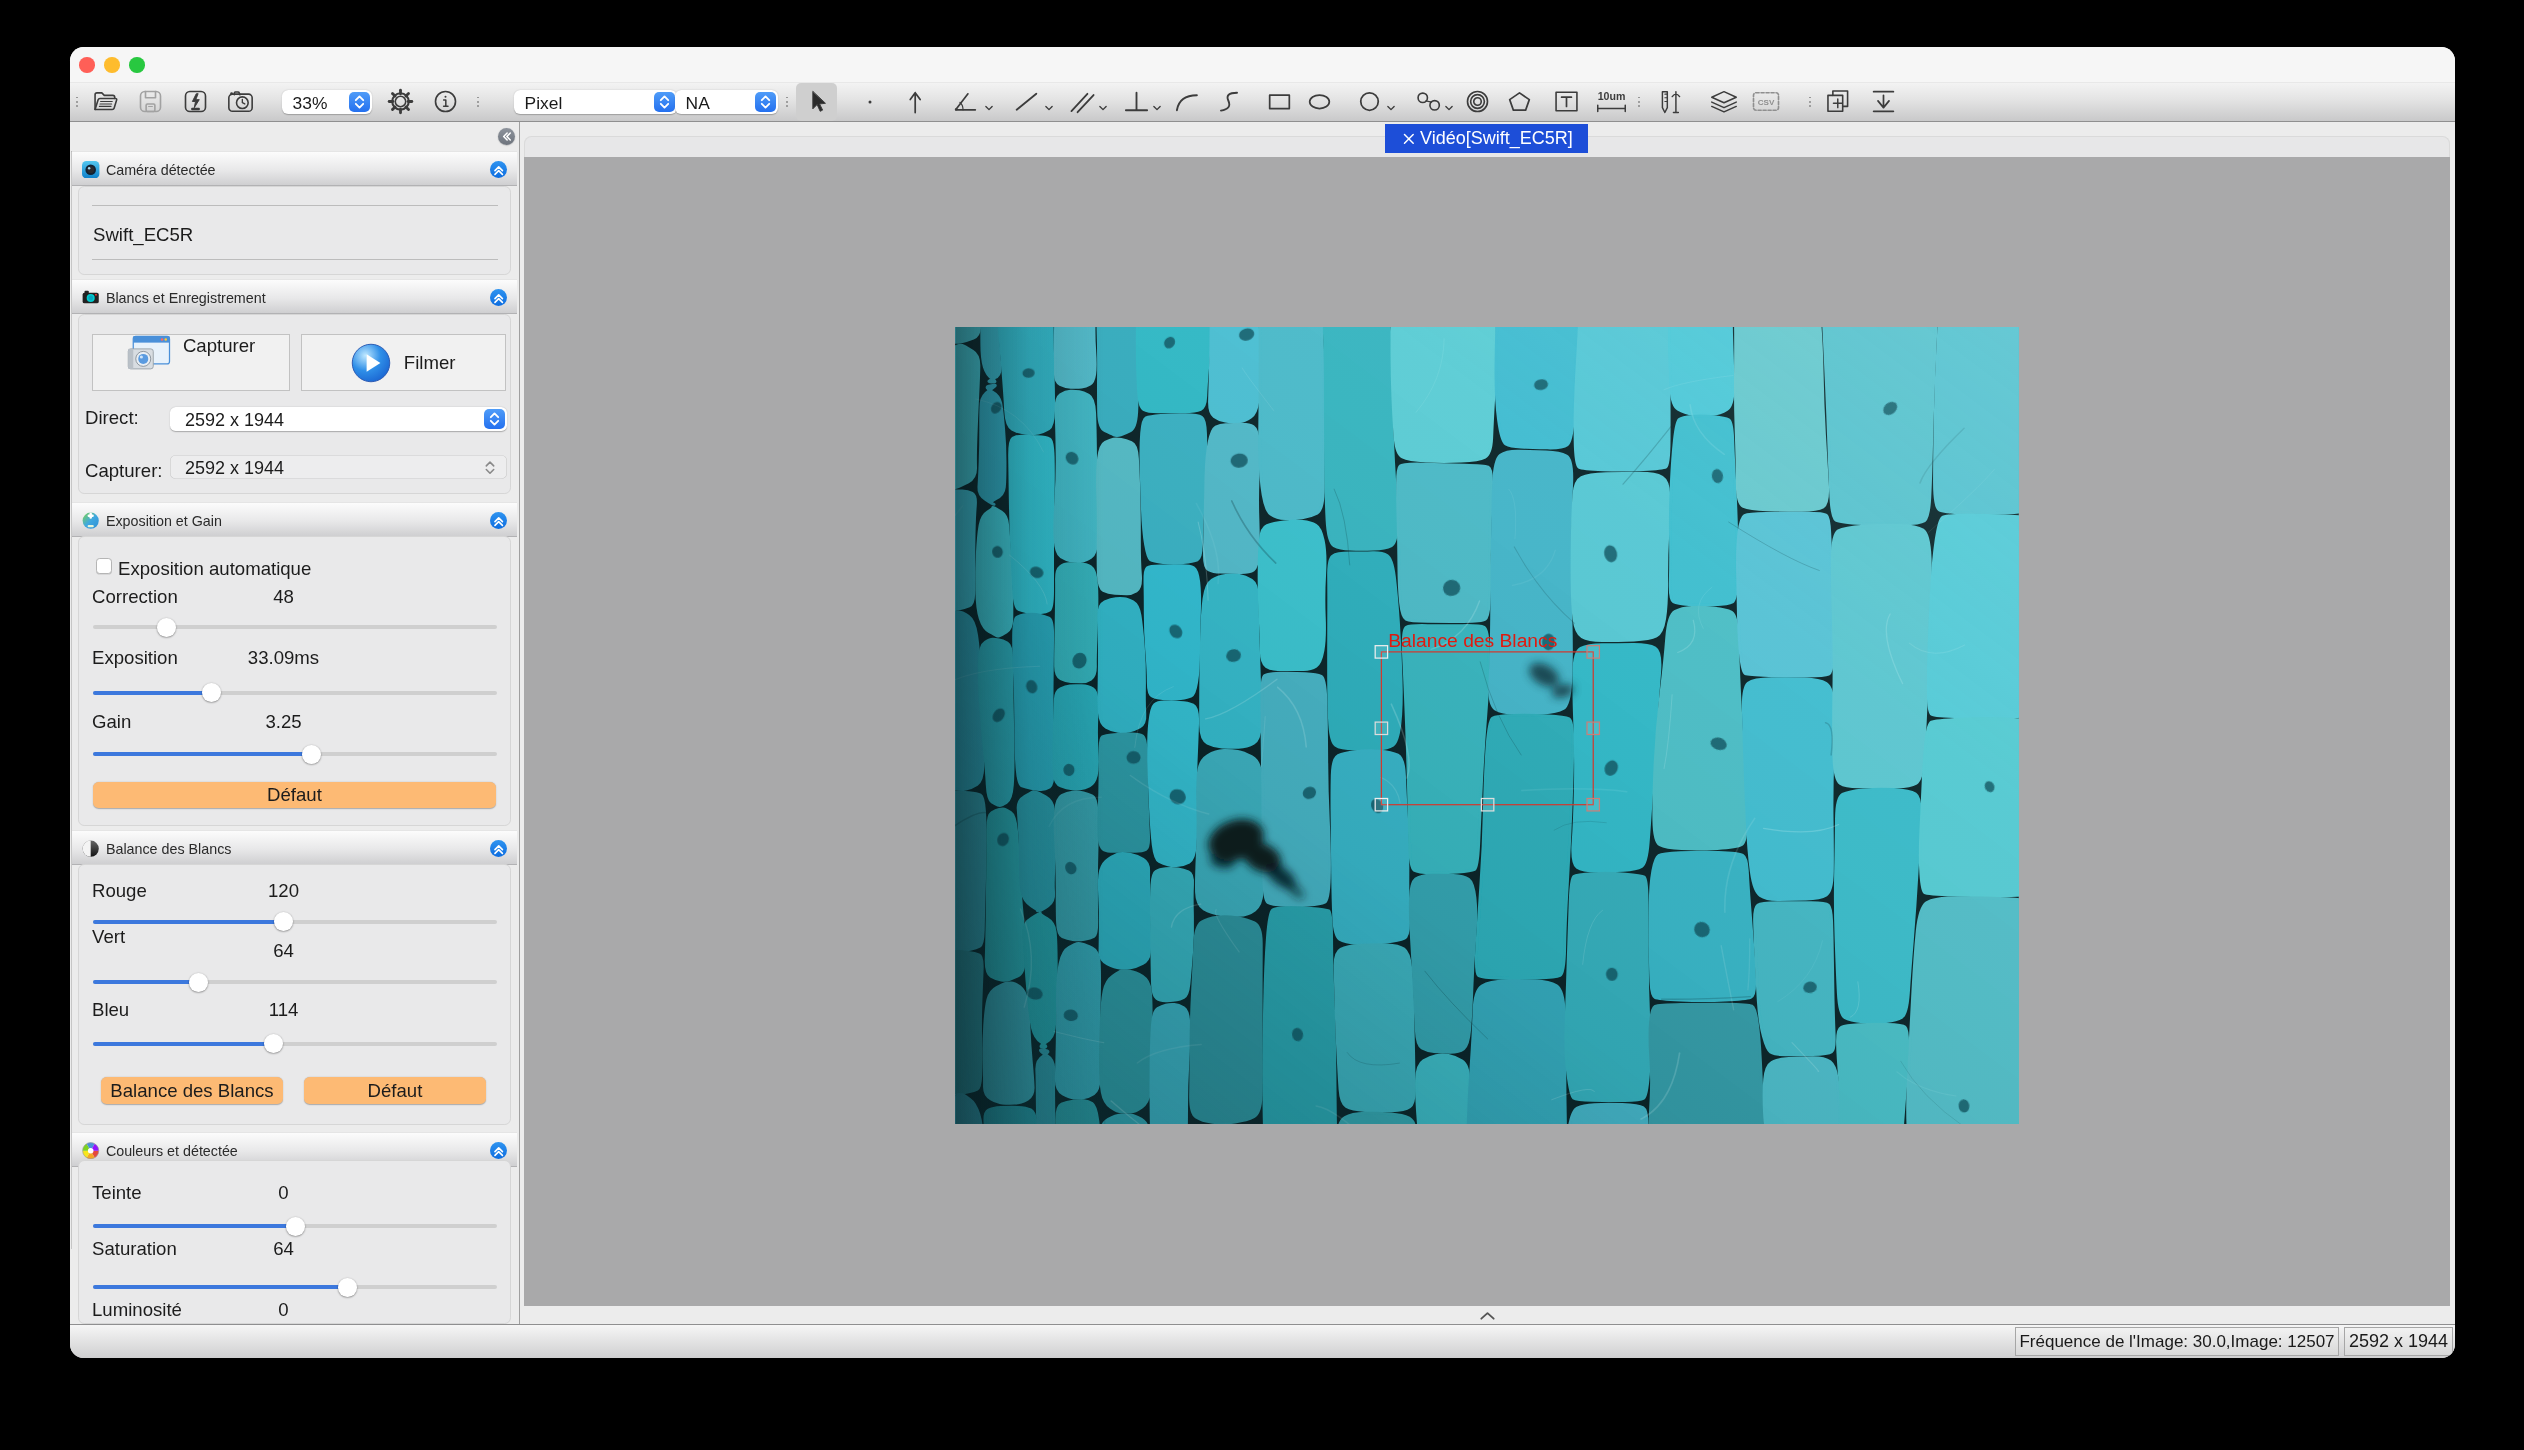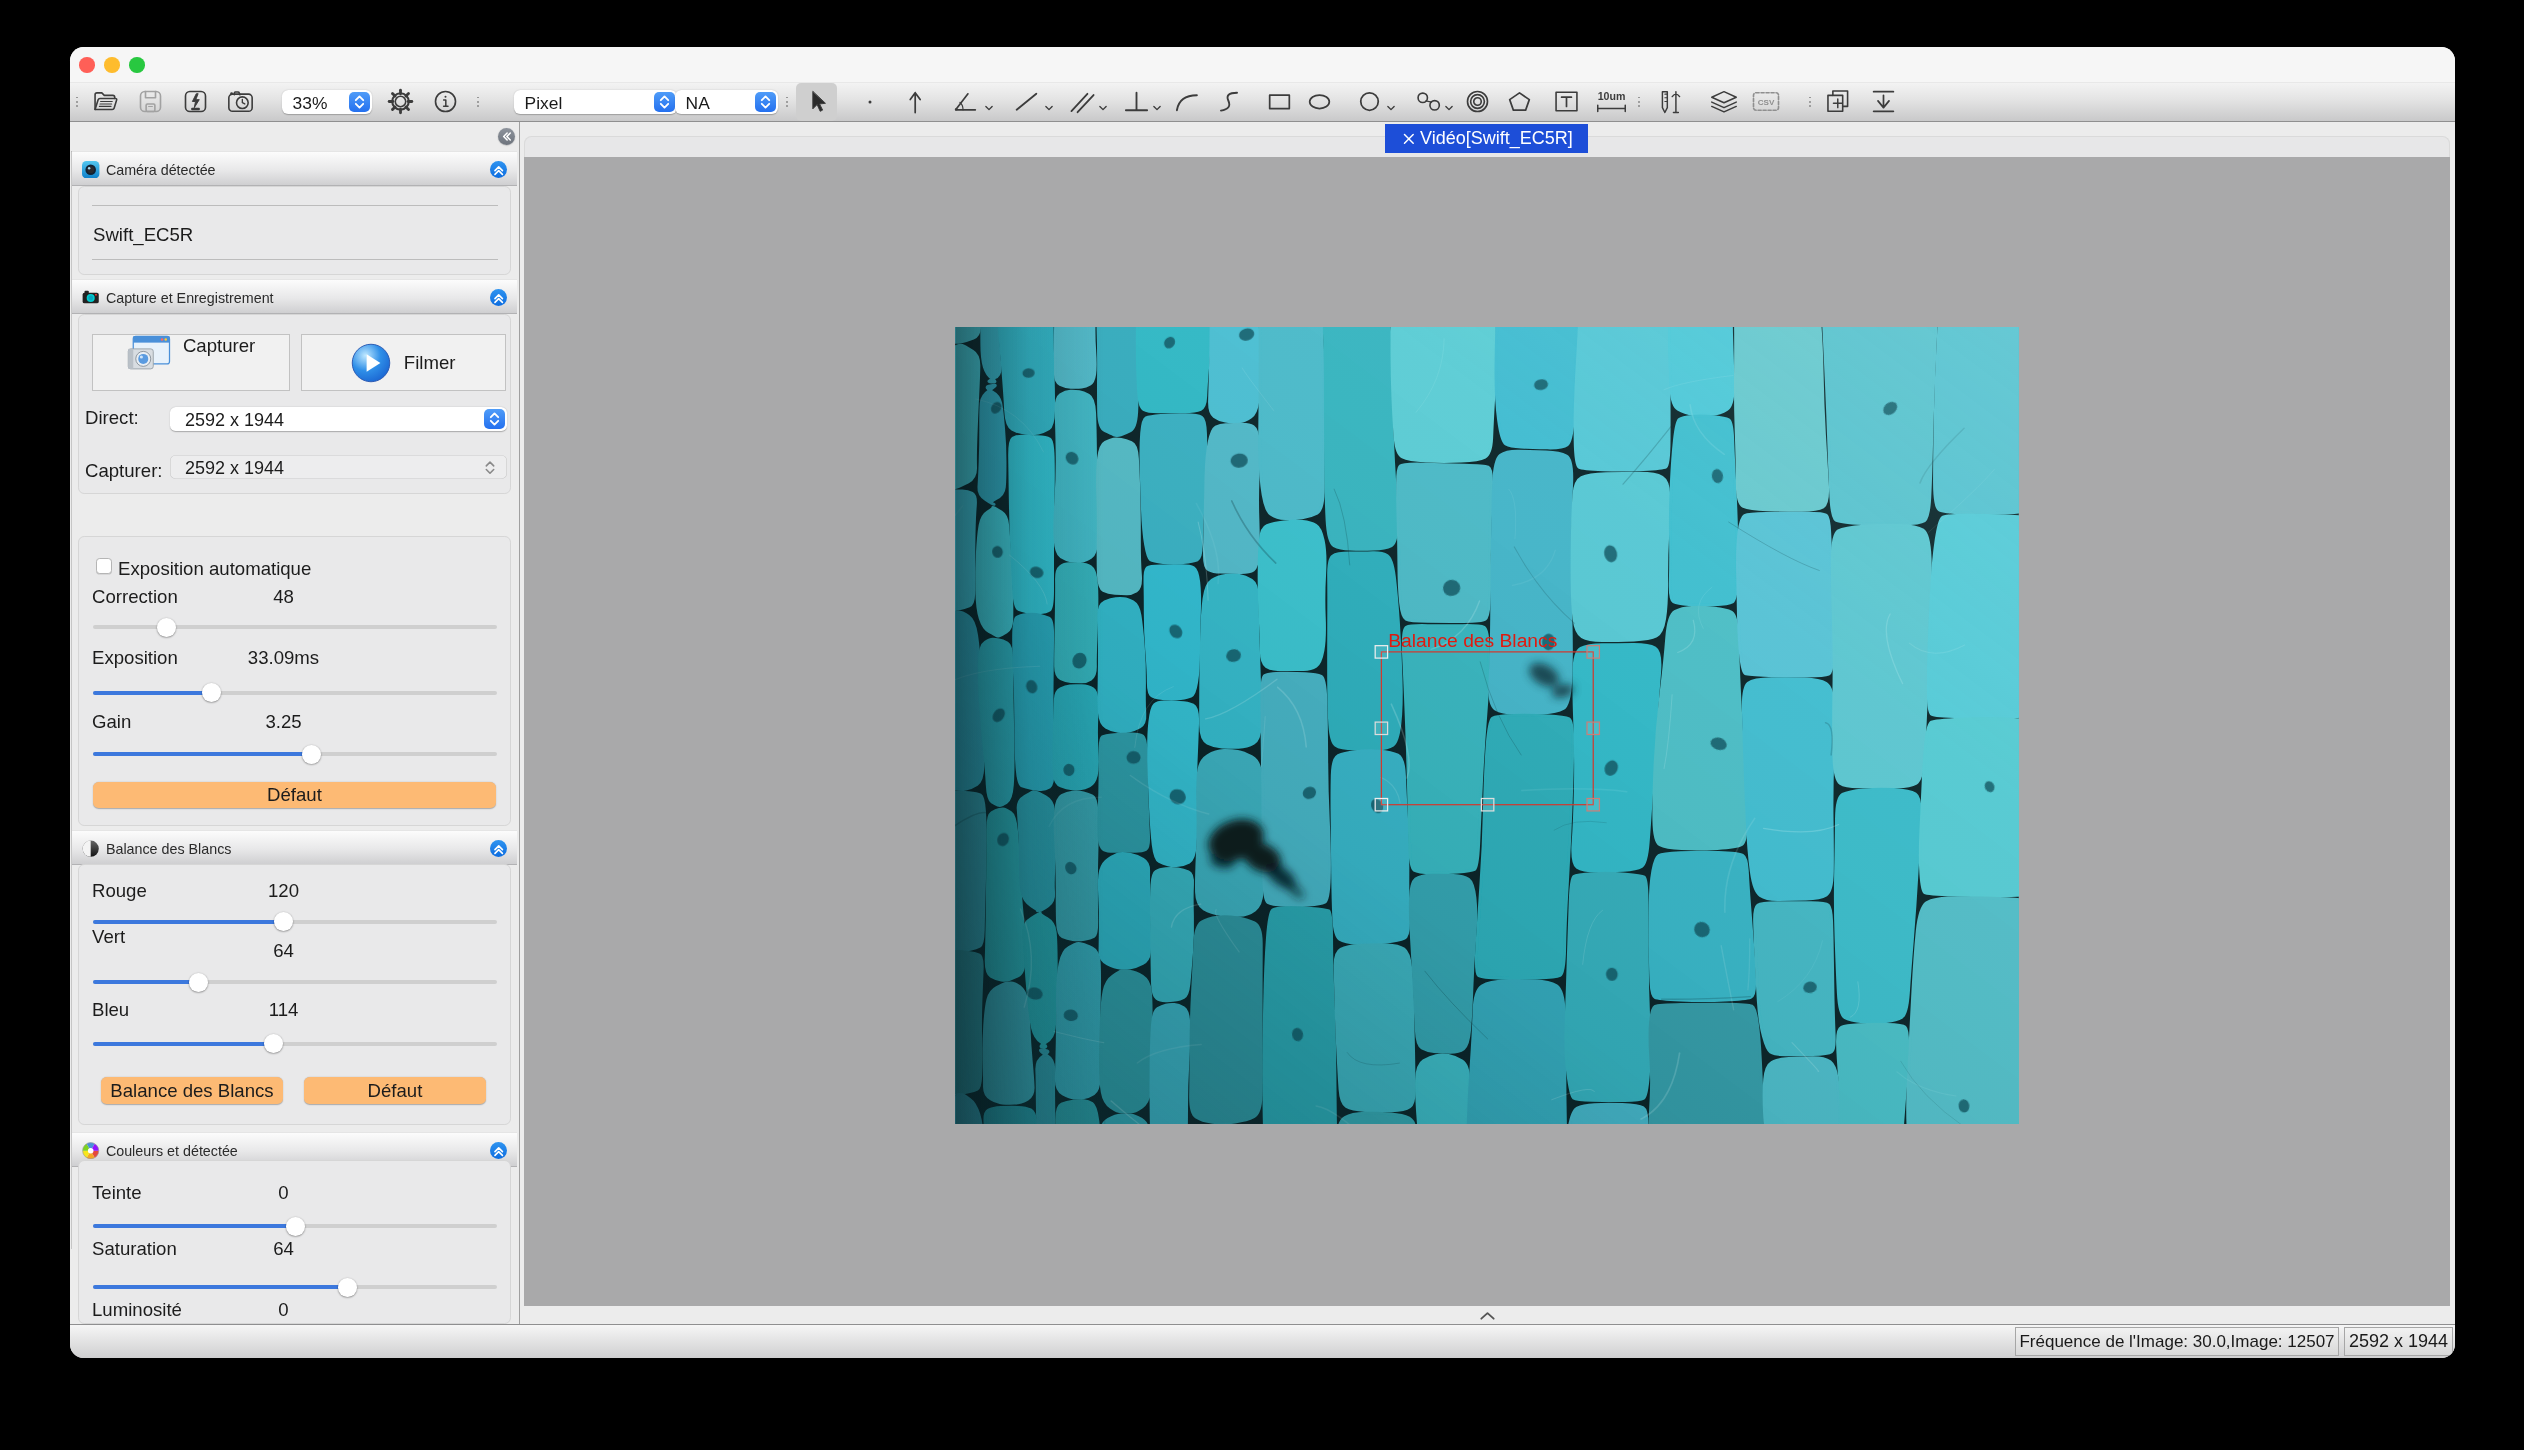--- a/index.html
+++ b/index.html
@@ -270,21 +270,21 @@
     <div class="abs lab" style="left:23px;top:177px">Swift_EC5R</div>
     <div class="abs" style="left:22px;top:212px;width:406px;height:0.6px;background:#bcbcbc"></div>
     <div class="abs hdr" style="top:232px">
       <svg class="hico" viewBox="0 0 28 28">
         <rect x="1" y="6" width="26" height="17" rx="3" fill="#222"></rect>
         <rect x="4" y="3" width="7" height="4" rx="1.5" fill="#222"></rect>
         <circle cx="14" cy="14.5" r="6.5" fill="#0cc"></circle>
         <circle cx="14" cy="14.5" r="4" fill="#0aa4c0"></circle>
         <rect x="21" y="8" width="3" height="2.5" fill="#e33"></rect>
       </svg>
-      <span class="t">Capture et Enregistrement</span>
+      <span class="t">Blancs et Enregistrement</span>
       <div class="colbtn">
         <svg width="17.4" height="17.4" viewBox="0 0 28 28" fill="none" stroke="#fff" stroke-width="2.6" stroke-linecap="round" stroke-linejoin="round">
           <path d="M8 15.5 L14 9.5 L20 15.5 M8 21.5 L14 15.5 L20 21.5"></path>
         </svg>
       </div>
     </div>
     <div class="abs card" style="top:267px;height:180px"></div>
     <div class="abs" style="left:22px;top:287px;width:198px;height:57px;background:#f1f1f1;border:0.6px solid #c2c2c2;display:flex;justify-content:center;gap:11.2px;font-size:18.6px;color:#1c1c1c">
       <svg width="45" height="39" viewBox="0 0 72 62">
         <rect x="10" y="2" width="58" height="44" rx="4" fill="#e8f2fb" stroke="#4a90d9" stroke-width="2"></rect>
@@ -321,20 +321,41 @@
           <path d="M11 13 L17 7 L23 13 M11 19 L17 25 L23 19"></path>
         </svg>
       </div>
     </div>
     <div class="abs lab" style="left:15px;top:413px">Capturer:</div>
     <div class="abs ddl" style="left:100px;top:408px;width:337px;height:24px;background:#ededee;box-shadow:inset 0 0 0 0.6px #c9c9c9">
       <span style="position:absolute;left:15px;top:3.1px">2592 x 1944</span>
       <svg style="position:absolute;right:8.7px;top:3.7px" width="16" height="17.4" viewBox="0 0 26 28" stroke="#8a8a8a" stroke-width="2.6" fill="none" stroke-linecap="round" stroke-linejoin="round">
         <path d="M7 11 L13 5 L19 11 M7 17 L13 23 L19 17"></path>
       </svg>
+    </div>
+    <div class="abs hdr" style="top:455px">
+      <svg class="hico" viewBox="0 0 28 28">
+        <defs>
+          <linearGradient id="eg" x1="0" y1="0" x2="1" y2="1">
+            <stop offset="0" stop-color="#7fd44c"></stop>
+            <stop offset="0.5" stop-color="#3fa8e0"></stop>
+            <stop offset="1" stop-color="#2f8fd4"></stop>
+          </linearGradient>
+        </defs>
+        <circle cx="14" cy="14" r="13" fill="url(#eg)"></circle>
+        <rect x="9" y="4" width="10" height="4" rx="2" fill="#fff"></rect>
+        <rect x="12" y="1" width="4" height="10" rx="2" fill="#fff"></rect>
+        <rect x="9" y="21" width="10" height="3.6" rx="1.8" fill="#e8f5d8"></rect>
+      </svg>
+      <span class="t">Exposition et Gain</span>
+      <div class="colbtn">
+        <svg width="17.4" height="17.4" viewBox="0 0 28 28" fill="none" stroke="#fff" stroke-width="2.6" stroke-linecap="round" stroke-linejoin="round">
+          <path d="M8 15.5 L14 9.5 L20 15.5 M8 21.5 L14 15.5 L20 21.5"></path>
+        </svg>
+      </div>
     </div>
     <div class="abs card" style="top:489px;height:290px"></div>
     <div class="abs" style="left:25.5px;top:511px;width:16px;height:16px;background:#fff;border:0.6px solid #b5b5b5;border-radius:3.7px;box-shadow:0 0.6px 0.6px rgba(0,0,0,.15)"></div>
     <div class="abs lab" style="left:48px;top:511px">Exposition automatique</div>
     <div class="abs lab" style="left:22px;top:539px">Correction</div>
     <div class="abs val" style="top:539px">48</div>
     <div class="track" style="top:578px"></div>
     <div class="thumb" style="left:87px;top:571px"></div>
     <div class="abs lab" style="left:22px;top:600px">Exposition</div>
     <div class="abs val" style="top:600px">33.09ms</div>

